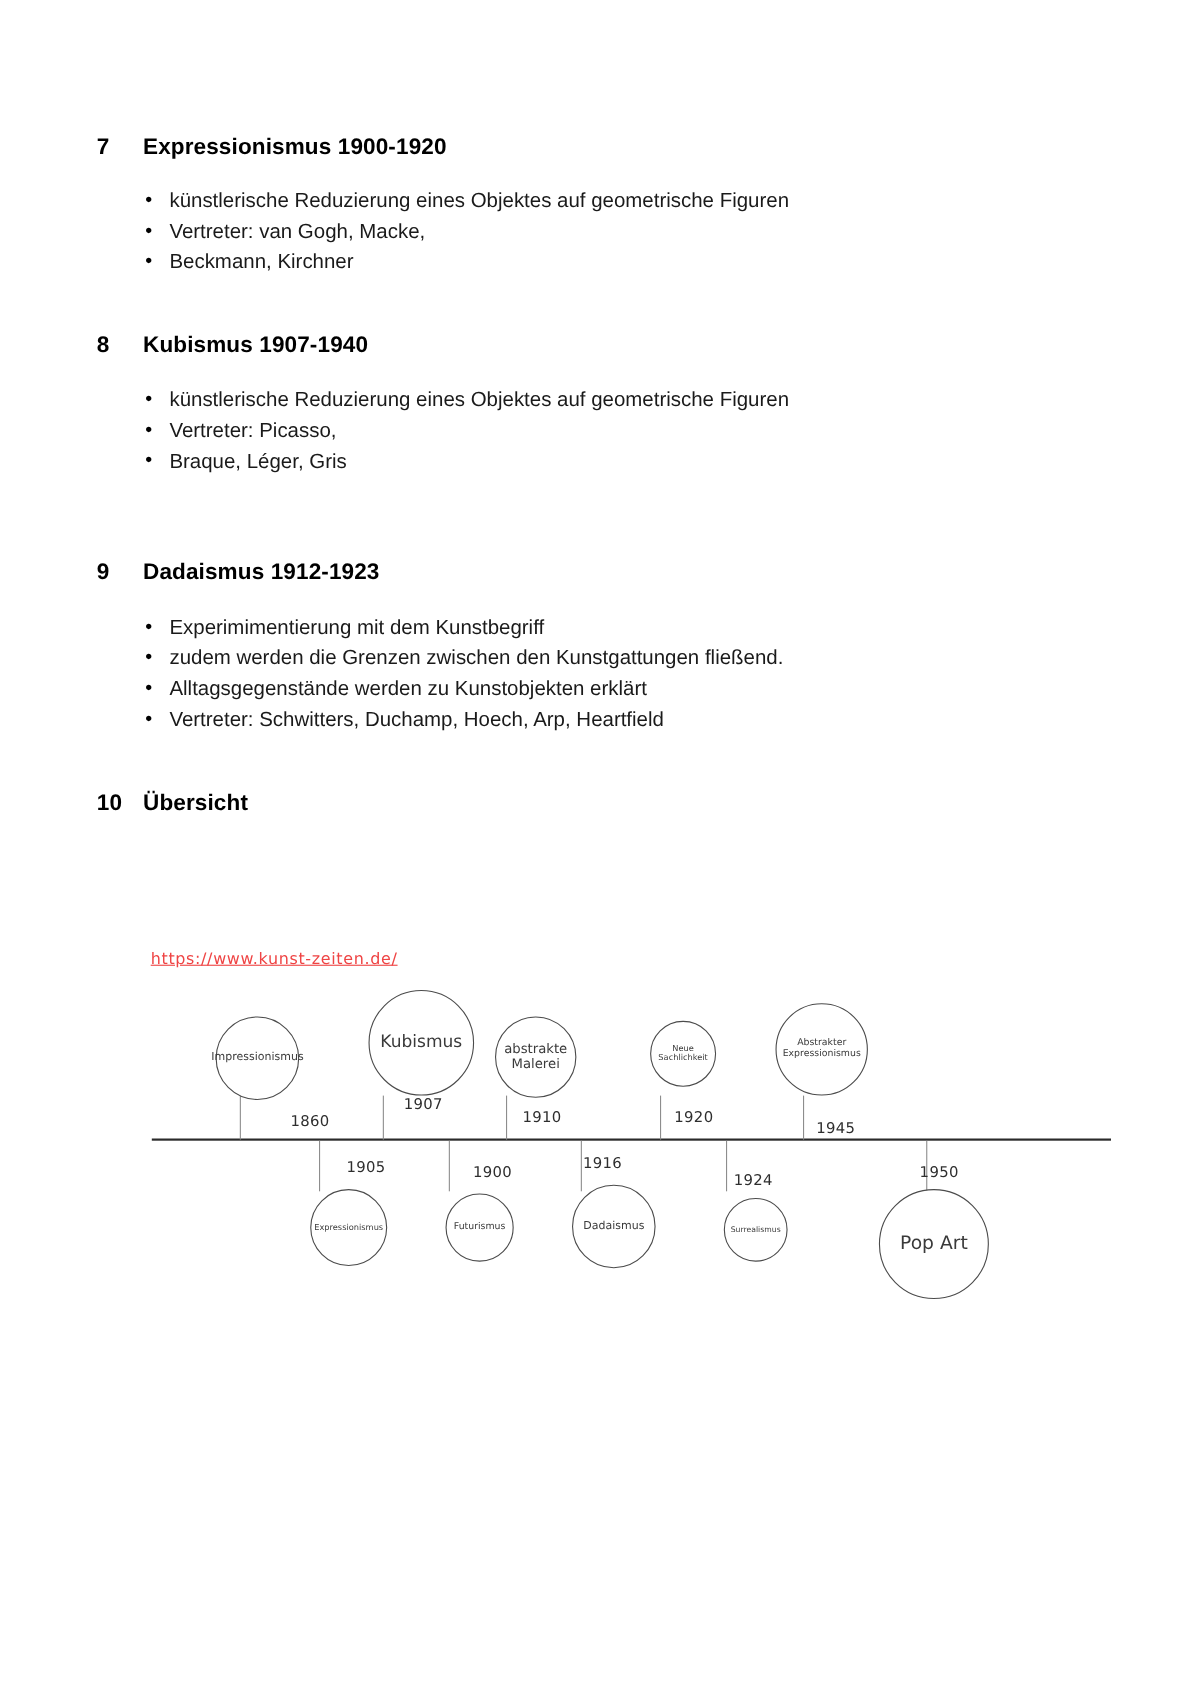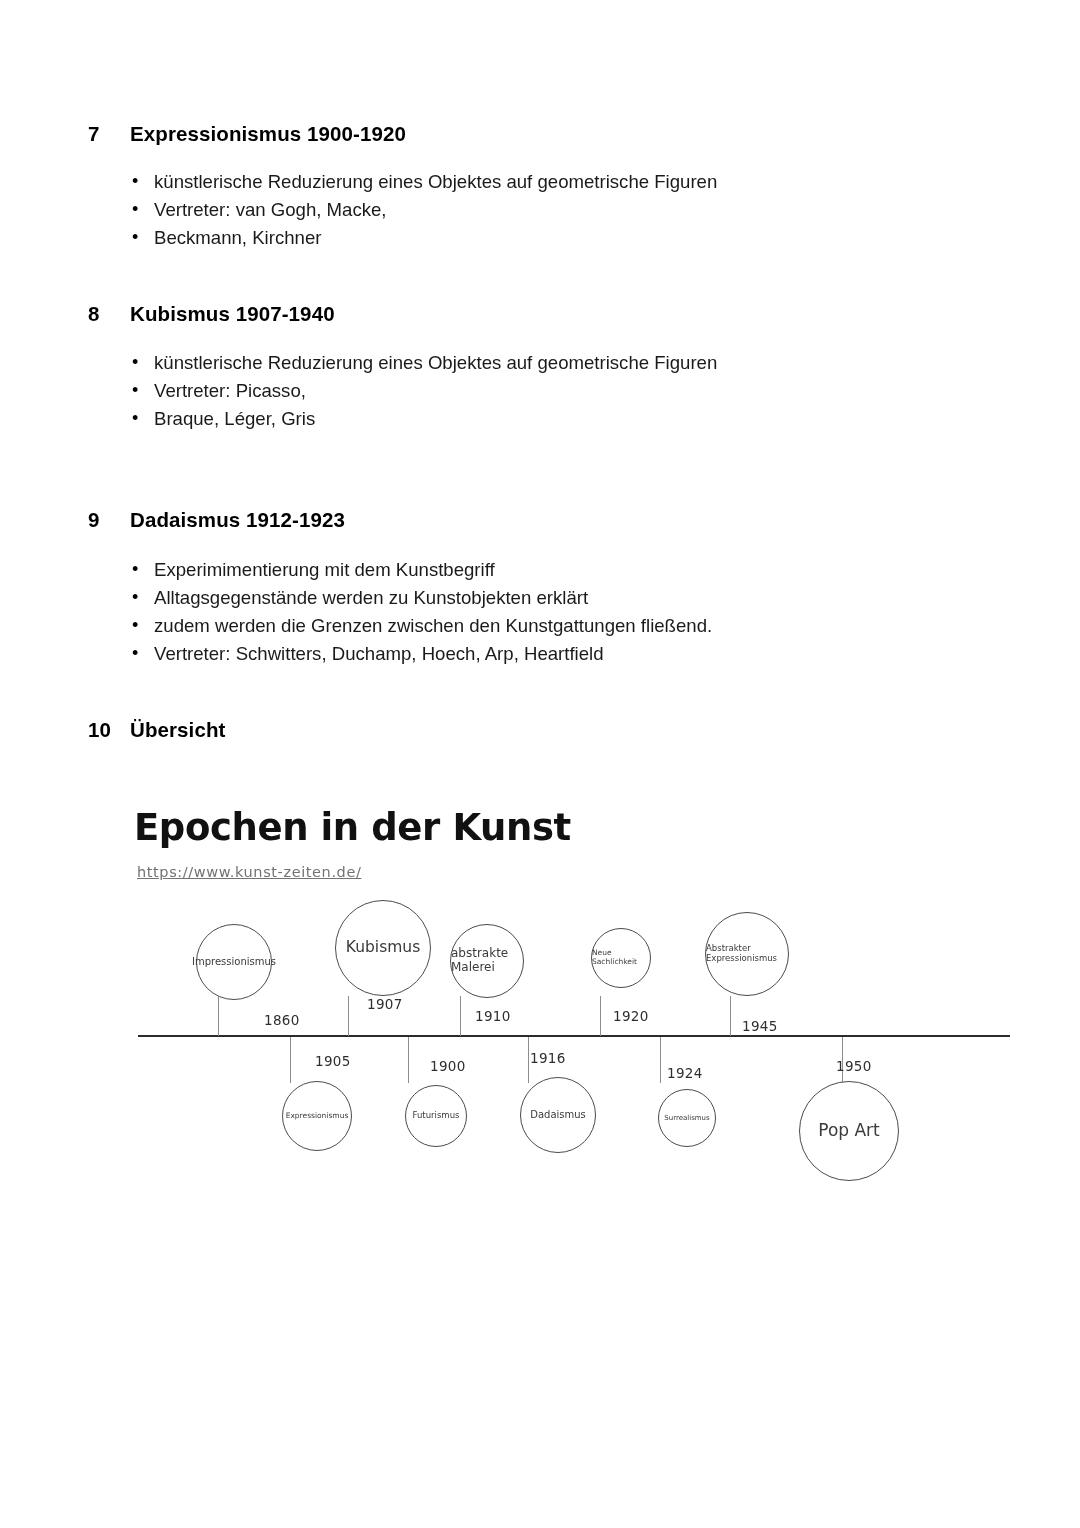--- a/index.html
+++ b/index.html
@@ -77,21 +77,21 @@
     color: #111;
     position: absolute;
     left: 4px;
     top: 6px;
   }
   .fig-url {
     position: absolute;
     left: 7px;
     top: 64px;
     font-size: 14.5px;
-    color: #737373;
+    color: #ef4444;
     text-decoration: underline;
     font-family: "DejaVu Sans", sans-serif;
     letter-spacing: 0.6px;
   }
   .axis {
     position: absolute;
     left: 8px;
     top: 235px;
     width: 872px;
     height: 2px;
@@ -102,20 +102,21 @@
     width: 1px;
     background: #8d8d8d;
   }
   .circle {
     position: absolute;
     border: 1.6px solid #4b4b4b;
     border-radius: 50%;
     display: flex;
     align-items: center;
     justify-content: center;
+    text-align: center;
     color: #3a3a3a;
     font-family: "DejaVu Sans", sans-serif;
     line-height: 1.15;
     box-sizing: border-box;
     background: #fff;
   }
   .yearlabel {
     position: absolute;
     font-size: 13.5px;
     color: #2e2e2e;
@@ -152,36 +153,35 @@
     </ul>
   </div>
 
   <div class="section" style="top:508px;">
     <div class="heading">
       <span class="num">9</span>
       <span class="txt">Dadaismus 1912-1923</span>
     </div>
     <ul class="bullets" style="margin-top:24px;">
       <li>Experimimentierung mit dem Kunstbegriff</li>
+      <li>zudem werden die Grenzen zwischen den Kunstgattungen fließend.</li>
       <li>Alltagsgegenstände werden zu Kunstobjekten erklärt</li>
-      <li>zudem werden die Grenzen zwischen den Kunstgattungen fließend.</li>
       <li>Vertreter: Schwitters, Duchamp, Hoech, Arp, Heartfield</li>
     </ul>
   </div>
 
   <div class="section" style="top:718px;">
     <div class="heading">
       <span class="num">10</span>
       <span class="txt">Übersicht</span>
     </div>
   </div>
 
   <div class="figure">
 
-    <div class="fig-title">Epochen in der Kunst</div>
     <div class="fig-url">https://www.kunst-zeiten.de/</div>
 
     <div class="axis"></div>
 
     <div class="tick" style="left:88px;  top:196px; height:40px;"></div>
     <div class="tick" style="left:218px; top:196px; height:40px;"></div>
     <div class="tick" style="left:330px; top:196px; height:40px;"></div>
     <div class="tick" style="left:470px; top:196px; height:40px;"></div>
     <div class="tick" style="left:600px; top:196px; height:40px;"></div>
 

